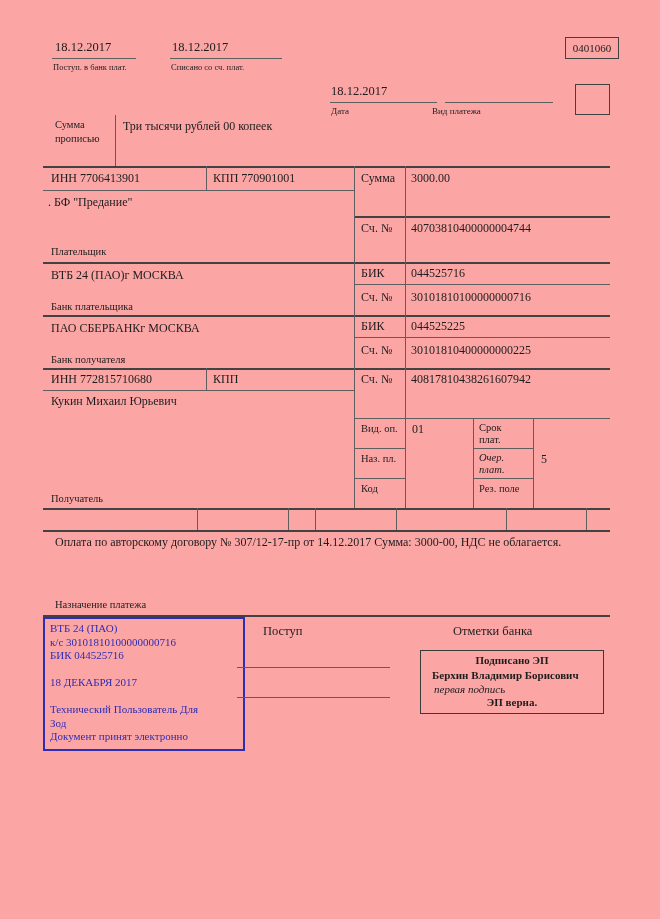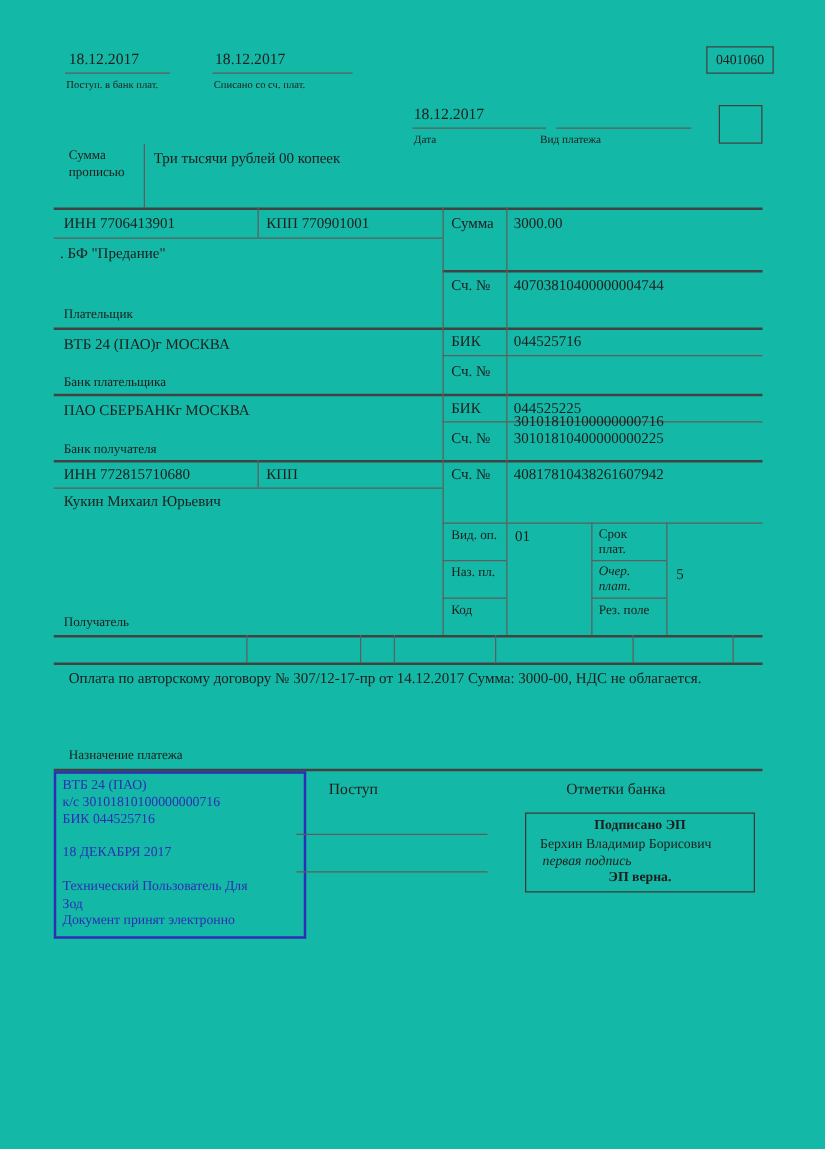--- a/index.html
+++ b/index.html
@@ -1,16 +1,16 @@
 <!DOCTYPE html>
 <html><head>
 <meta charset="utf-8">
 <style>
   html,body{margin:0;padding:0;background:#e8e8e8;}
-  .page{position:relative;width:660px;height:919px;background:#14b8a6;
+  .page{position:relative;width:660px;height:919px;background:#fca5a5;
         font-family:"Liberation Serif","DejaVu Serif",serif;color:#1d1d1d;overflow:hidden;margin:0 auto;}
   .abs{position:absolute;white-space:nowrap;}
   .h2{position:absolute;height:2px;background:#424242;}
   .h1{position:absolute;height:1px;background:#5e5e5e;}
   .v1{position:absolute;width:1px;background:#5e5e5e;}
   .f125{font-size:12.5px;}
   .f12{font-size:12px;}
   .f11{font-size:11px;}
   .f105{font-size:10.5px;}
   .f9{font-size:9px;}
@@ -97,21 +97,21 @@
 
     <div class="abs f12" style="left:5px;top:29px;">. БФ "Предание"</div>
     <div class="abs f12" style="left:318px;top:55px;">Сч. №</div>
     <div class="abs f12" style="left:368px;top:55px;">40703810400000004744</div>
     <div class="abs f105" style="left:8px;top:80px;">Плательщик</div>
 
     <div class="abs f12" style="left:8px;top:102px;">ВТБ 24 (ПАО)г МОСКВА</div>
     <div class="abs f12" style="left:318px;top:100px;">БИК</div>
     <div class="abs f12" style="left:368px;top:100px;">044525716</div>
     <div class="abs f12" style="left:318px;top:124px;">Сч. №</div>
-    <div class="abs f12" style="left:368px;top:124px;margin-top:40px;">30101810100000000716</div>
+    <div class="abs f12" style="left:368px;top:124px;">30101810100000000716</div>
     <div class="abs f105" style="left:8px;top:135px;">Банк плательщика</div>
 
     <div class="abs f12" style="left:8px;top:155px;">ПАО СБЕРБАНКг МОСКВА</div>
     <div class="abs f12" style="left:318px;top:153px;">БИК</div>
     <div class="abs f12" style="left:368px;top:153px;">044525225</div>
     <div class="abs f12" style="left:318px;top:177px;">Сч. №</div>
     <div class="abs f12" style="left:368px;top:177px;">30101810400000000225</div>
     <div class="abs f105" style="left:8px;top:188px;">Банк получателя</div>
 
     <div class="abs f12" style="left:8px;top:206px;">ИНН 772815710680</div>
@@ -149,18 +149,18 @@
   </div>
 
   <div class="abs f125" style="left:263px;top:624px;">Поступ</div>
   <div class="h1" style="left:237px;top:667px;width:153px;"></div>
   <div class="h1" style="left:237px;top:697px;width:153px;"></div>
 
   <div class="abs f125" style="left:453px;top:624px;">Отметки банка</div>
 
   <div class="epbox">
     <div class="abs b f11" style="left:0;top:3px;width:100%;text-align:center;">Подписано ЭП</div>
-    <div class="abs f11" style="left:11px;top:18px;">Берхин Владимир Борисович</div>
+    <div class="abs f11" style="left:11px;top:18px;font-weight:bold;">Берхин Владимир Борисович</div>
     <div class="abs f11 i" style="left:13px;top:32px;">первая подпись</div>
     <div class="abs b f11" style="left:0;top:45px;width:100%;text-align:center;">ЭП верна.</div>
   </div>
 
 </div>
 
 </body></html>

